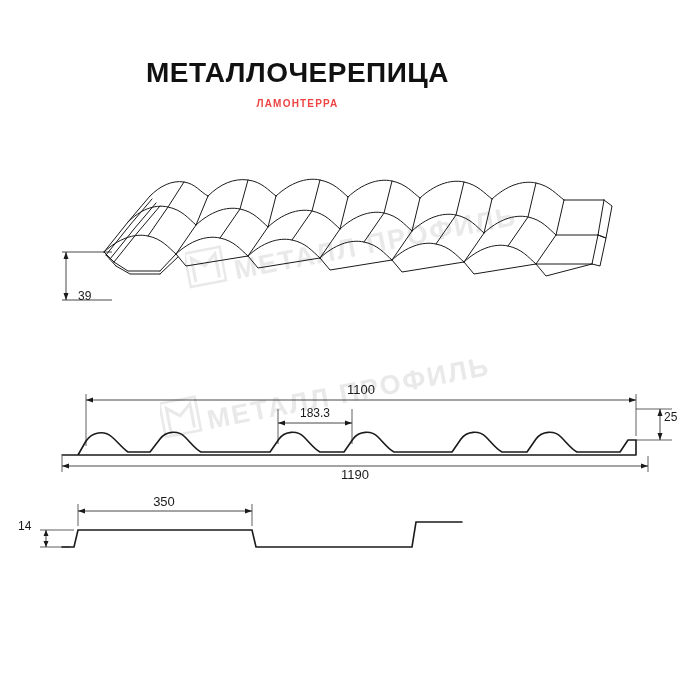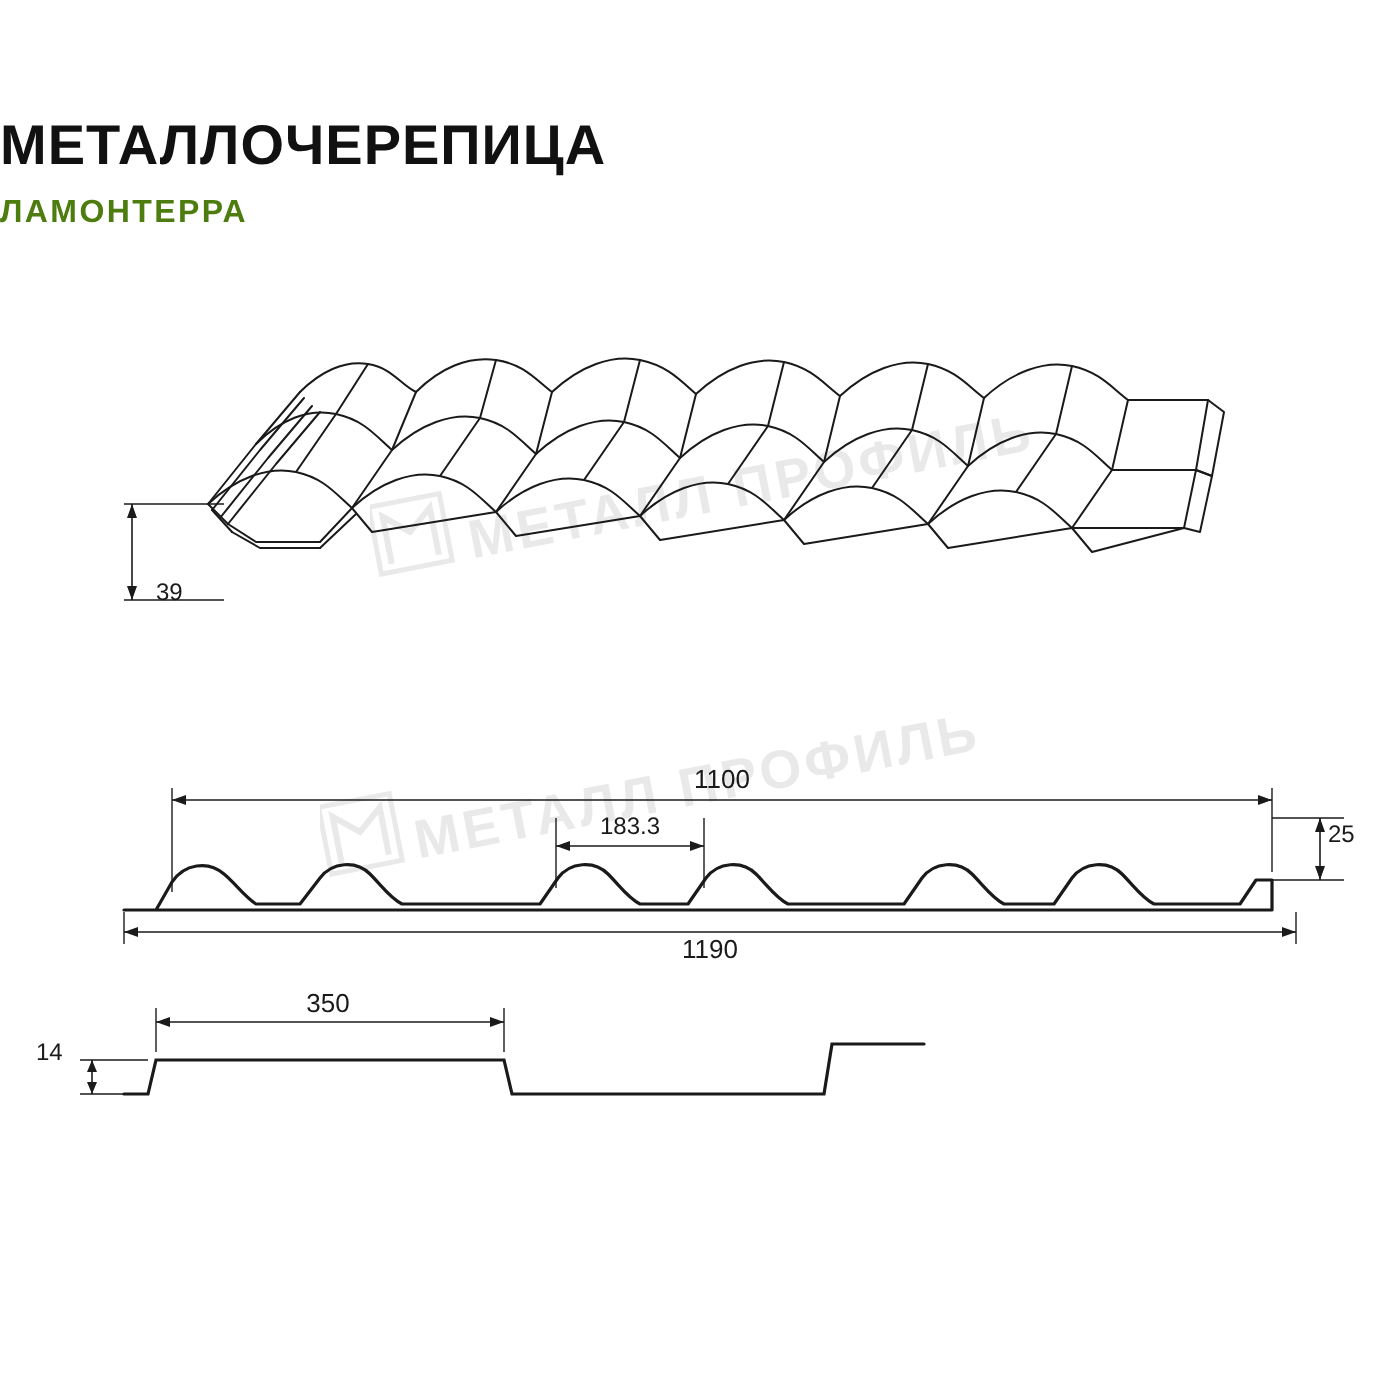--- a/index.html
+++ b/index.html
@@ -20,35 +20,36 @@
     left: 0;
     top: 0;
     width: 700px;
     height: 700px;
   }
   .title-block {
     position: absolute;
     left: 0;
     top: 56px;
     width: 595px;
+    text-align: center;
     pointer-events: none;
   }
   .main-title {
     font-size: 28px;
     font-weight: bold;
     letter-spacing: 0.5px;
     color: #111111;
     line-height: 34px;
   }
   .sub-title {
     margin-top: 8px;
-    font-size: 16px;
+    font-size: 10px;
     font-weight: bold;
     letter-spacing: 1.2px;
-    color: #4d7c0f;
+    color: #ef4444;
   }
   .wm {
     position: absolute;
     pointer-events: none;
     user-select: none;
     font-weight: bold;
     color: #e9e9ea;
     letter-spacing: 2px;
     white-space: nowrap;
   }

